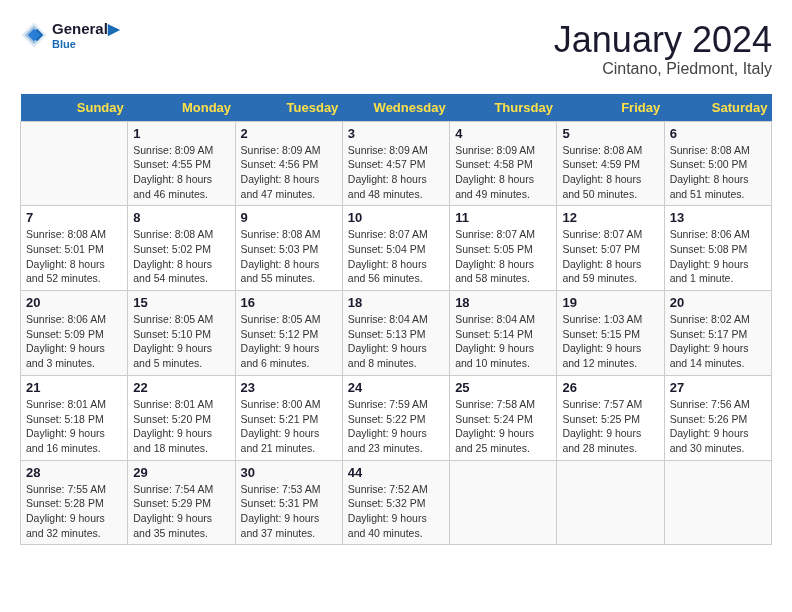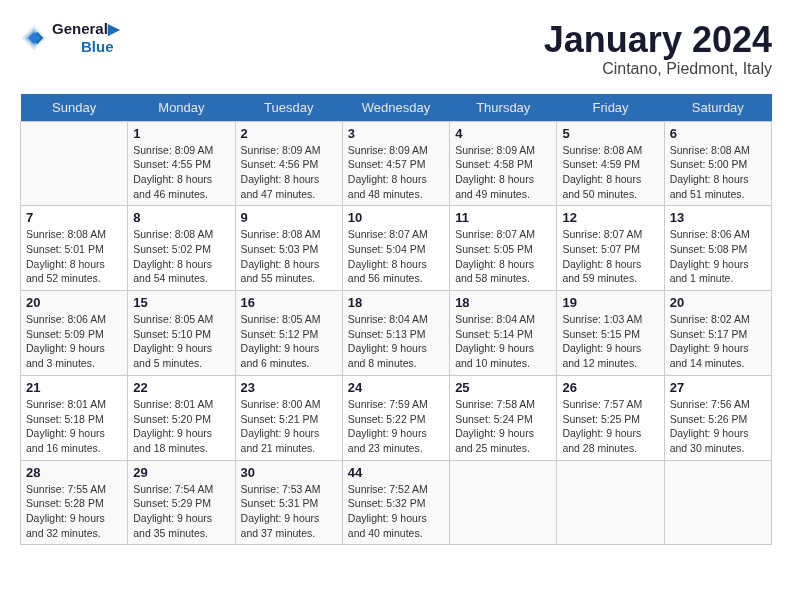--- a/index.html
+++ b/index.html
@@ -24,40 +24,40 @@
     }
     .logo-icon {
       width: 28px;
       height: 28px;
     }
     .title-block {
       text-align: right;
     }
     .month-title {
       font-size: 36px;
-      font-weight: bold;
+      font-weight: normal;
       color: #1a1a2e;
       line-height: 1.1;
     }
     .location {
       font-size: 16px;
       color: #444;
     }
     table {
       width: 100%;
       border-collapse: collapse;
       font-size: 11px;
     }
     thead tr th {
       background-color: #2a6db5;
-      color: #e5e5e5;
+      color: #fde047;
       padding: 6px 4px;
-      text-align: center;
+      text-align: right;
       font-size: 13px;
-      font-weight: normal;
+      font-weight: bold;
     }
     tbody tr td {
       border: 1px solid #ccc;
       padding: 4px 5px;
       vertical-align: top;
       min-height: 80px;
       background: #fff;
     }
     tbody tr:nth-child(odd) td {
       background: #f9f9f9;
@@ -84,21 +84,21 @@
 <div class="header">
   <div class="logo">
     <svg class="logo-icon" viewBox="0 0 36 36" xmlns="http://www.w3.org/2000/svg">
       <polygon points="18,2 34,18 18,34 2,18" fill="#1a6bb5" opacity="0.15"></polygon>
       <polygon points="18,6 30,18 18,30 6,18" fill="#1a6bb5" opacity="0.3"></polygon>
       <polygon points="22,10 30,18 22,26 14,18" fill="#1a6bb5"></polygon>
       <polygon points="18,10 26,18 18,26 10,18" fill="#2a7dd5"></polygon>
     </svg>
     <div>
       <div style="font-size:15px;font-weight:bold;color:#1a1a2e;">General<span style="color:#1a6bb5;">▶</span></div>
-      <div style="font-size:15px;font-weight:bold;color:#1a6bb5;margin-left:29px;">Blue</div>
+      <div style="font-size:11px;font-weight:bold;color:#1a6bb5;">Blue</div>
     </div>
   </div>
   <div class="title-block">
     <div class="month-title">January 2024</div>
     <div class="location">Cintano, Piedmont, Italy</div>
   </div>
 </div>
 
 <table>
   <thead>

